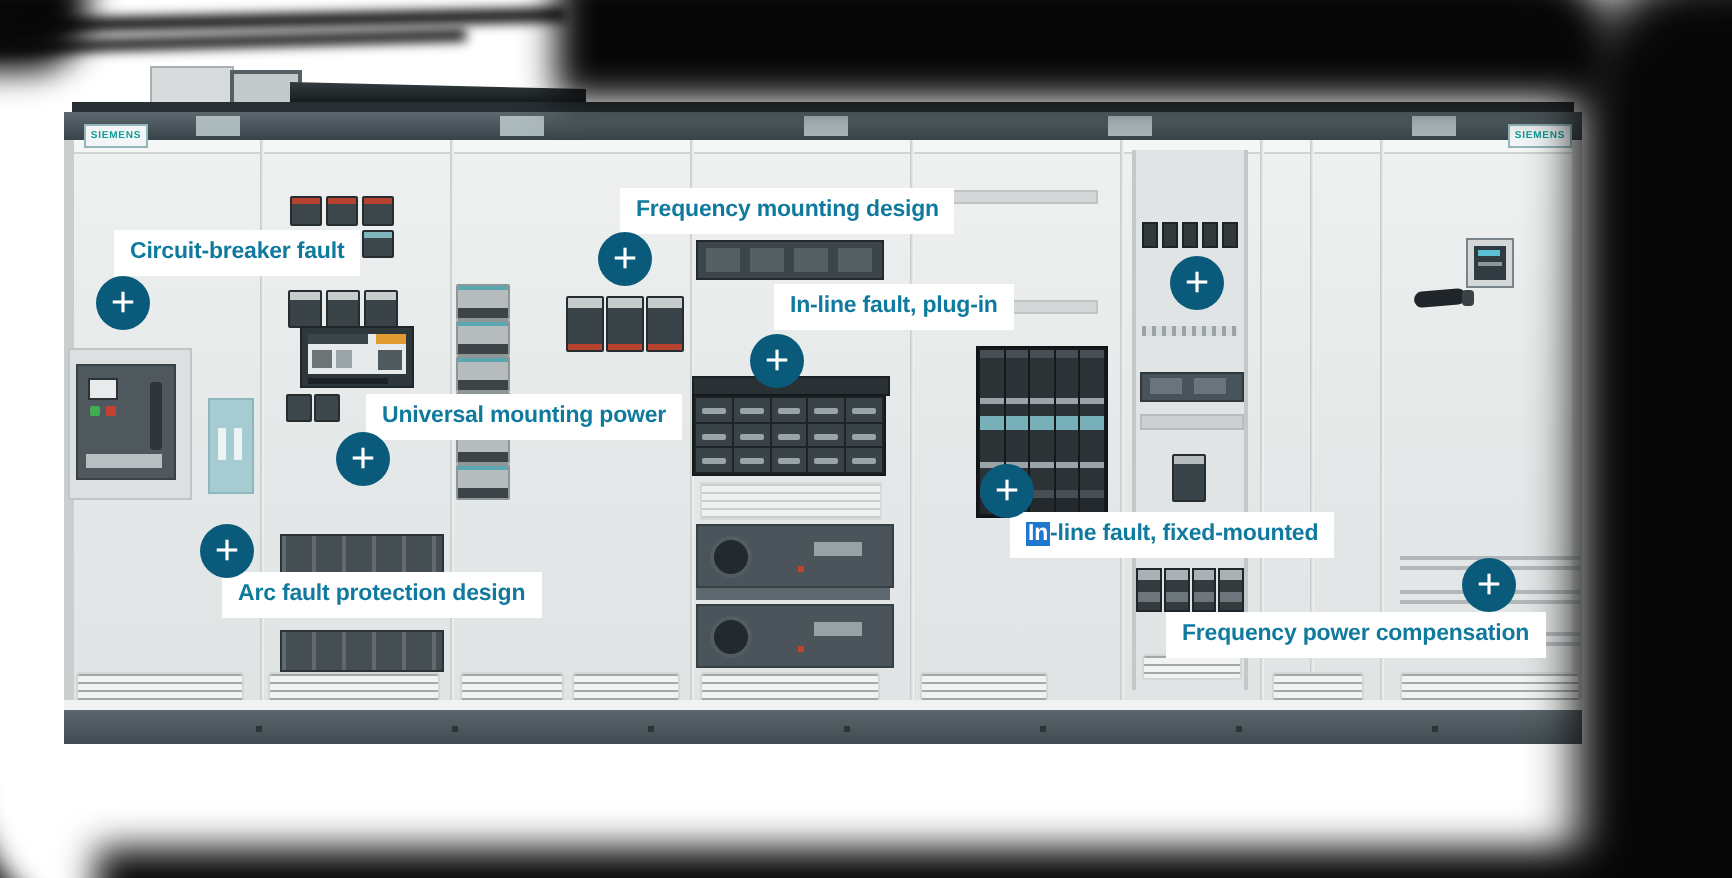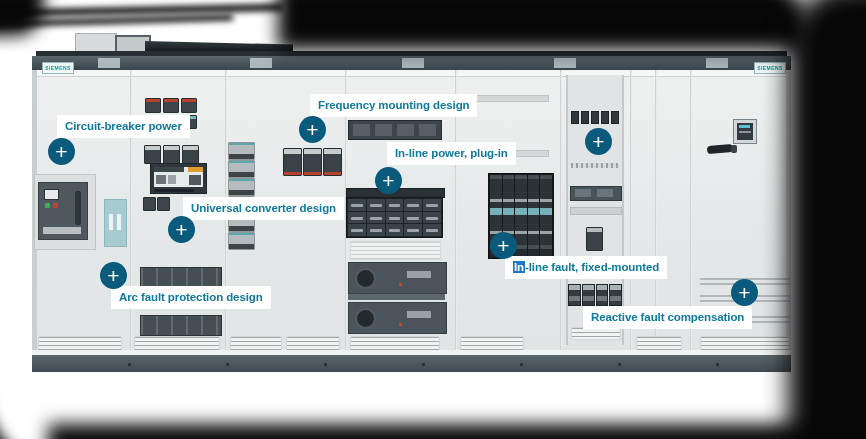--- a/index.html
+++ b/index.html
@@ -226,38 +226,38 @@
   </div>
 
   <div class="sh sh-tlc"></div>
   <div class="sh sh-tl1"></div>
   <div class="sh sh-tl2"></div>
   <div class="sh sh-top"></div>
   <div class="sh sh-right"></div>
   <div class="sh sh-bottom"></div>
   <div class="sh sh-bl"></div>
 
-  <div class="hs-label" style="left:57px;top:115px;">Circuit-breaker power</div>
+  <div class="hs-label" style="left:57px;top:115px;">Circuit-breaker fault</div>
   <div class="hs-btn" style="left:48px;top:138px;">+</div>
 
   <div class="hs-label" style="left:310px;top:94px;">Frequency mounting design</div>
   <div class="hs-btn" style="left:299px;top:116px;">+</div>
 
-  <div class="hs-label" style="left:387px;top:142px;">In-line power, plug-in</div>
+  <div class="hs-label" style="left:387px;top:142px;">In-line fault, plug-in</div>
   <div class="hs-btn" style="left:375px;top:167px;">+</div>
 
-  <div class="hs-label" style="left:183px;top:197px;">Universal converter design</div>
+  <div class="hs-label" style="left:183px;top:197px;">Universal mounting power</div>
   <div class="hs-btn" style="left:168px;top:216px;">+</div>
 
   <div class="hs-btn" style="left:585px;top:128px;">+</div>
 
   <div class="hs-label" style="left:505px;top:256px;">
     <span class="hl">In</span><span>-line fault, fixed-mounted</span>
   </div>
   <div class="hs-btn" style="left:490px;top:232px;">+</div>
 
   <div class="hs-label" style="left:111px;top:286px;">Arc fault protection design</div>
   <div class="hs-btn" style="left:100px;top:262px;">+</div>
 
-  <div class="hs-label" style="left:583px;top:306px;">Reactive fault compensation</div>
+  <div class="hs-label" style="left:583px;top:306px;">Frequency power compensation</div>
   <div class="hs-btn" style="left:731px;top:279px;">+</div>
 
 </div>
 
 </body></html>

